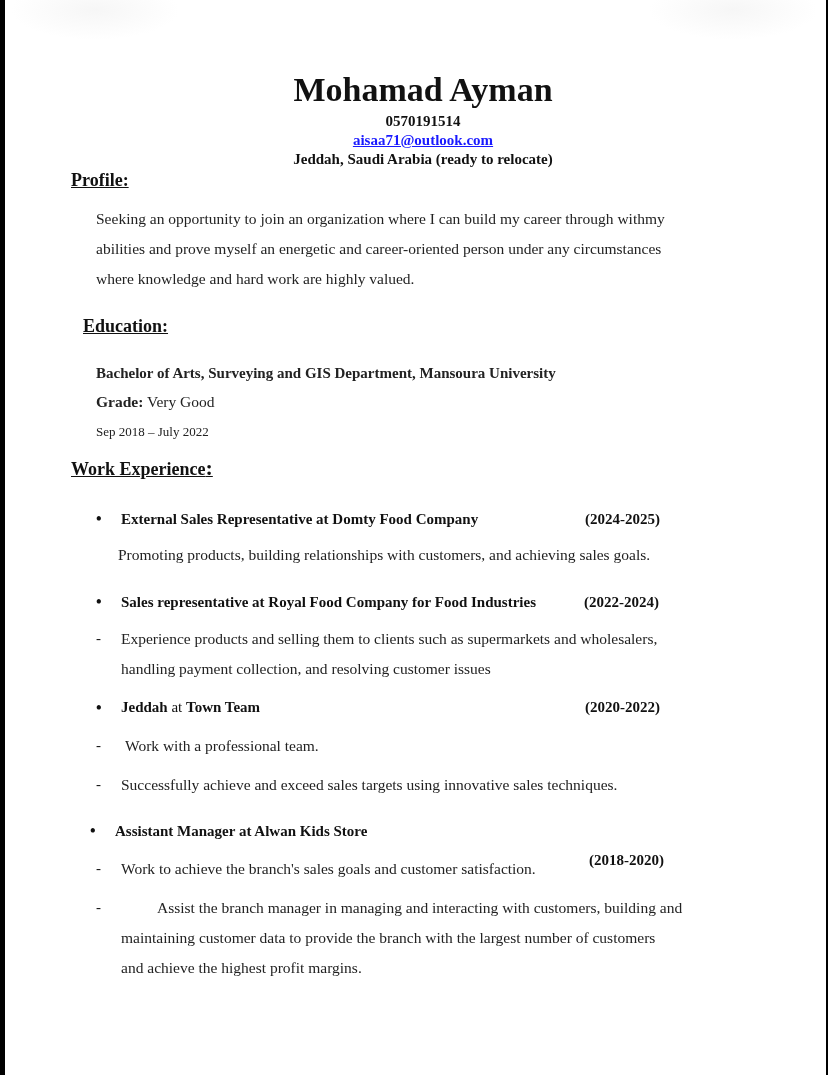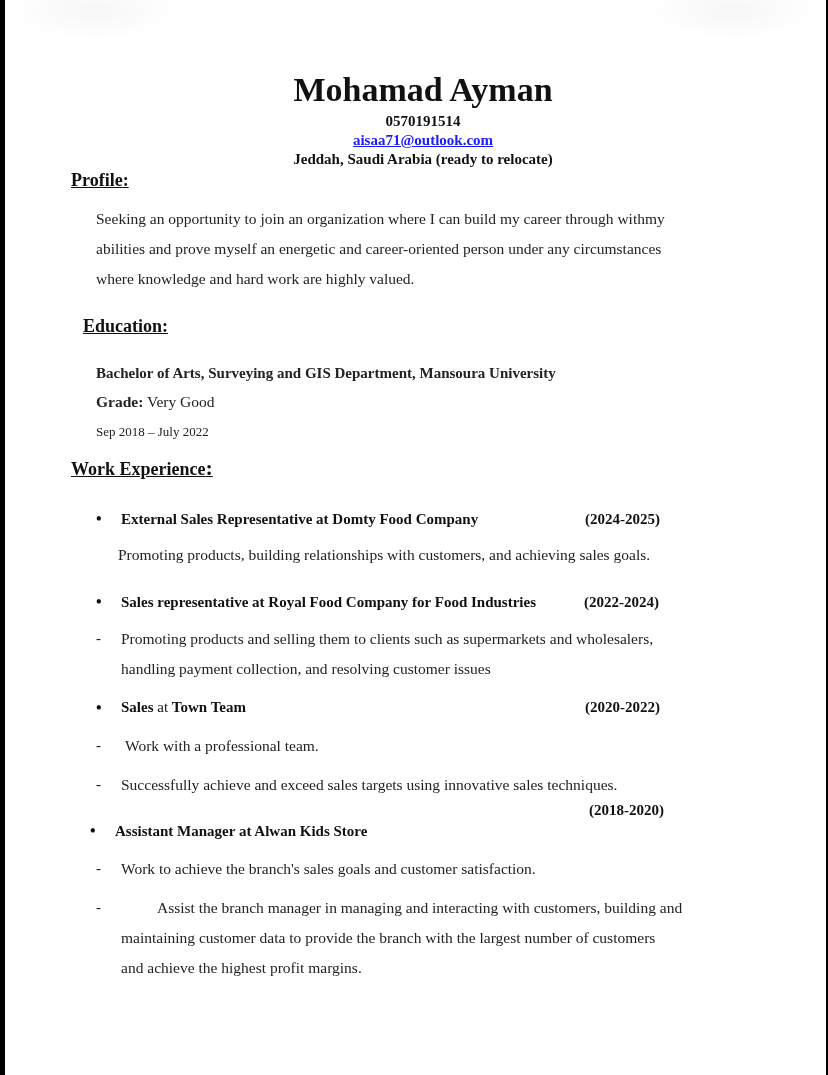--- a/index.html
+++ b/index.html
@@ -102,40 +102,40 @@
     <div class="abs job-title" style="left:121px; top:511px;text-align:center;">External Sales Representative at Domty Food Company</div>
     <div class="abs job-years" style="left:585px; top:511px;text-align:right;">(2024-2025)</div>
     <div class="abs body-text" style="left:118px; top:546px;">Promoting products, building relationships with customers, and achieving sales goals.</div>
   </div>
 
   <div>
     <div class="abs bullet-dot" style="left:96px; top:593px;">•</div>
     <div class="abs job-title" style="left:121px; top:594px;">Sales representative at Royal Food Company for Food Industries</div>
     <div class="abs job-years" style="left:584px; top:594px;">(2022-2024)</div>
     <div class="abs dash" style="left:96px; top:630px;">-</div>
-    <div class="abs body-text" style="left:121px; top:630px;">Promoting products and selling them to clients such as supermarkets and wholesalers,</div>
+    <div class="abs body-text" style="left:121px; top:630px;">Experience products and selling them to clients such as supermarkets and wholesalers,</div>
     <div class="abs body-text" style="left:121px; top:660px;">handling payment collection, and resolving customer issues</div>
   </div>
 
   <div>
     <div class="abs bullet-dot" style="left:96px; top:699px;">•</div>
     <div class="abs job-title" style="left:121px; top:699px;">
-      <span>Sales</span><span class="normal"> at </span><span>Town Team</span>
+      <span>Jeddah</span><span class="normal"> at </span><span>Town Team</span>
     </div>
     <div class="abs job-years" style="left:585px; top:699px;">(2020-2022)</div>
     <div class="abs dash" style="left:96px; top:737px;">-</div>
     <div class="abs body-text" style="left:125px; top:737px;">Work with a professional team.</div>
     <div class="abs dash" style="left:96px; top:776px;">-</div>
     <div class="abs body-text" style="left:121px; top:776px;">Successfully achieve and exceed sales targets using innovative sales techniques.</div>
   </div>
 
   <div>
     <div class="abs bullet-dot" style="left:90px; top:822px;">•</div>
     <div class="abs job-title" style="left:115px; top:823px;">Assistant Manager at Alwan Kids Store</div>
-    <div class="abs job-years" style="left:589px; top:802px;">(2018-2020)</div>
+    <div class="abs job-years" style="left:589px; top:852px;">(2018-2020)</div>
     <div class="abs dash" style="left:96px; top:860px;">-</div>
     <div class="abs body-text" style="left:121px; top:860px;">Work to achieve the branch's sales goals and customer satisfaction.</div>
     <div class="abs dash" style="left:96px; top:899px;">-</div>
     <div class="abs body-text" style="left:121px; top:899px;margin-left:36px;">Assist the branch manager in managing and interacting with customers, building and</div>
     <div class="abs body-text" style="left:121px; top:929px;">maintaining customer data to provide the branch with the largest number of customers</div>
     <div class="abs body-text" style="left:121px; top:959px;">and achieve the highest profit margins.</div>
   </div>
 
 </div>
 

